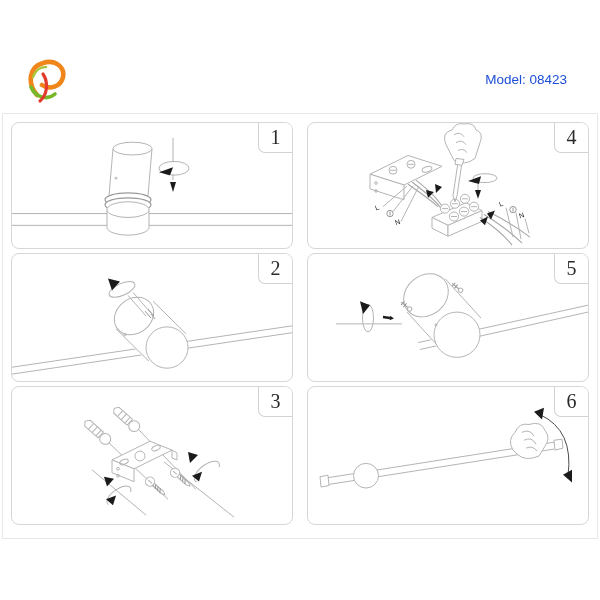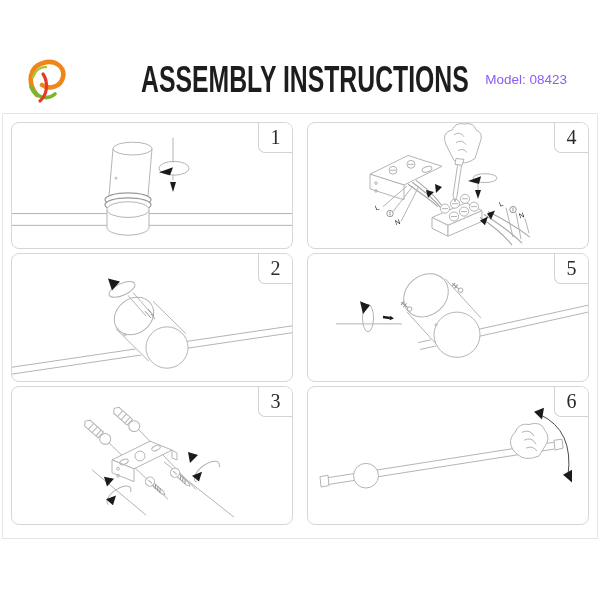--- a/index.html
+++ b/index.html
@@ -9,21 +9,21 @@
   
   .header{position:absolute;top:55px;left:0;right:0;height:56px;display:flex;align-items:center;}
   .logo{position:absolute;left:27px;top:2px;display:flex;align-items:center;}
   .logo-mark{width:40px;height:48px;margin-right:5px;}
   .logo-text{display:flex;flex-direction:column;}
   .brand-name{font-family:"Liberation Serif",serif;font-weight:bold;font-size:18px;color:#1e1e1e;line-height:18px;}
   .brand-tagline{font-size:6.5px;color:#c08a45;letter-spacing:.6px;margin-top:2px;margin-left:2px;}
   .title-wrap{position:absolute;left:50%;top:6px;transform:translateX(-49%);}
   .title{font-weight:bold;font-size:37px;line-height:37px;color:#1d1d1d;white-space:nowrap;
     transform:scaleX(.67);transform-origin:center;letter-spacing:0;}
-  .model{position:absolute;right:33px;top:17px;font-size:13.5px;color:#8b5cf6;}
+  .model{position:absolute;right:33px;top:17px;font-size:13.5px;color:#1d4ed8;}
 
   
   .sheet{position:absolute;left:2px;right:2px;top:113px;height:426px;border:1px solid #e6e6e6;
     box-sizing:border-box;padding:8px 8px;background:#fff;}
   .grid{display:grid;grid-template-columns:1fr 1fr;grid-template-rows:127px 129px 139px;
     column-gap:14px;row-gap:4px;height:100%;}
   .panel{position:relative;border:1px solid #d7d7d7;border-radius:8px;background:#fff;overflow:hidden;}
   .panel svg.illu{position:absolute;left:0;top:0;width:100%;height:100%;}
   .stepnum{position:absolute;top:0;right:0;width:33px;height:29px;background:#fff;
     border-left:1px solid #d3d3d3;border-bottom:1px solid #d3d3d3;border-bottom-left-radius:7px;
@@ -47,23 +47,20 @@
 <div class="page">
 
   <div class="header">
     <div class="logo">
       <svg class="logo-mark" viewBox="0 0 40 48">
         <path d="M10,38 C0,26 2,10 16,6 C28,2 38,10 36,20 C34,30 22,33 15,28" fill="none" stroke="#f08519" stroke-width="4.6" stroke-linecap="round"></path>
         <path d="M4,30 C8,40 20,44 28,37" fill="none" stroke="#76b82a" stroke-width="3.6" stroke-linecap="round"></path>
         <path d="M13,44 C20,38 22,26 16,17" fill="none" stroke="#e23a2b" stroke-width="3.2" stroke-linecap="round"></path>
         <path d="M6,20 C8,14 13,10 19,10" fill="none" stroke="#a8c63c" stroke-width="2.4" stroke-linecap="round"></path>
       </svg>
-    </div>
-    <div class="title-wrap">
-      <div class="title">ASSEMBLY INSTRUCTIONS</div>
     </div>
     <div class="model">Model: 08423</div>
   </div>
 
   <div class="sheet">
     <div class="grid">
 
       <div class="panel">
         <svg class="illu" viewBox="0 0 280 127" preserveAspectRatio="none">
           <line class="ln" x1="0" y1="92" x2="280" y2="92"></line>

